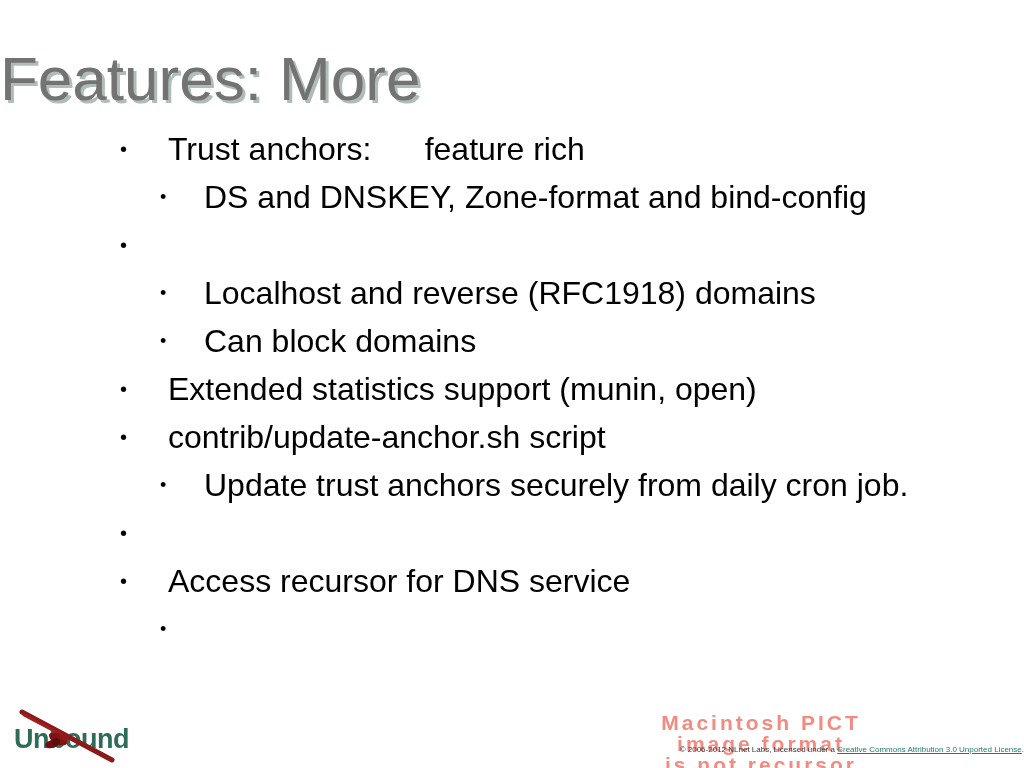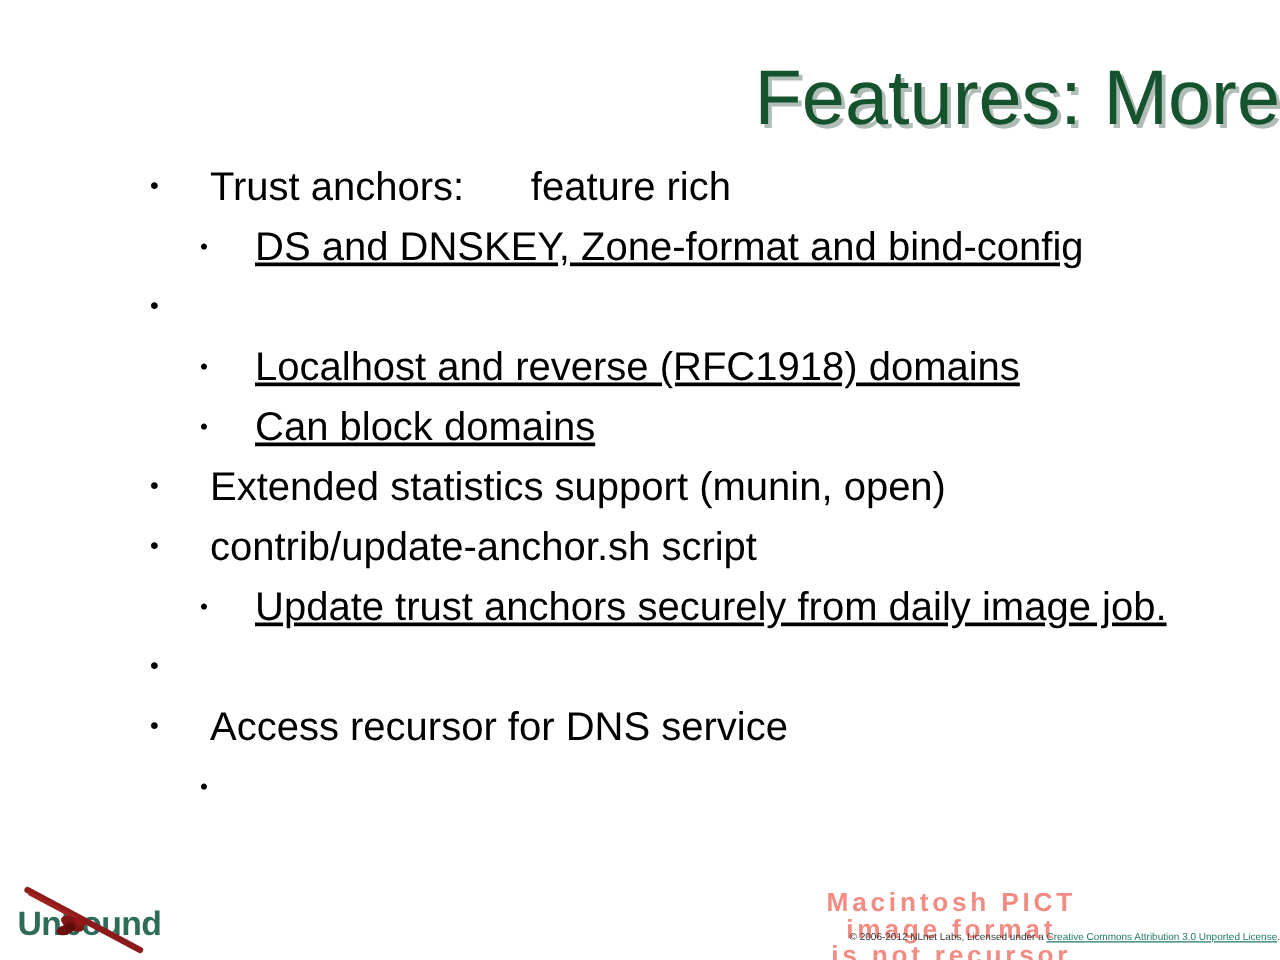--- a/index.html
+++ b/index.html
@@ -15,25 +15,25 @@
     font-family: "Liberation Sans", sans-serif;
     color: #000000;
   }
 
   
   #slide-title {
     position: absolute;
     left: 0;
     top: 44px;
     width: 1024px;
-    text-align: right;
+    text-align: left;
     font-size: 62px;
     line-height: 70px;
     font-weight: normal;
-    color: #14532d;
+    color: #737373;
     text-shadow: 3px 3px 0 #AFBDB6;
     letter-spacing: 0px;
     white-space: nowrap;
   }
 
   
   #body-list {
     position: absolute;
     left: 0;
     top: 125px;
@@ -58,21 +58,21 @@
     color: #000000;
     white-space: pre-wrap;
   }
 
   
   .lvl1 > .bullet-glyph { left: 120px; font-size: 20px; }
   .lvl1 > .bullet-text  { margin-left: 168px; margin-right: 40px; }
 
   
   .lvl2 > .bullet-glyph { left: 160px; font-size: 18px; }
-  .lvl2 > .bullet-text  { margin-left: 204px; margin-right: 40px; text-decoration: underline; }
+  .lvl2 > .bullet-text  { margin-left: 204px; margin-right: 40px; }
 
   
   #unbound-logo {
     position: absolute;
     left: 8px;
     top: 706px;
     width: 118px;
     height: 58px;
   }
   #unbound-wordmark {
@@ -162,21 +162,21 @@
     <span class="bullet-text">Extended statistics support (munin, open)</span>
   </div>
 
   <div class="bullet-row lvl1">
     <span class="bullet-glyph">•</span>
     <span class="bullet-text">contrib/update-anchor.sh script</span>
   </div>
 
   <div class="bullet-row lvl2">
     <span class="bullet-glyph">•</span>
-    <span class="bullet-text">Update trust anchors securely from daily image job.</span>
+    <span class="bullet-text">Update trust anchors securely from daily cron job.</span>
   </div>
 
   <div class="bullet-row lvl1">
     <span class="bullet-glyph">•</span>
   </div>
 
   <div class="bullet-row lvl1">
     <span class="bullet-glyph">•</span>
     <span class="bullet-text">Access recursor for DNS service</span>
   </div>

